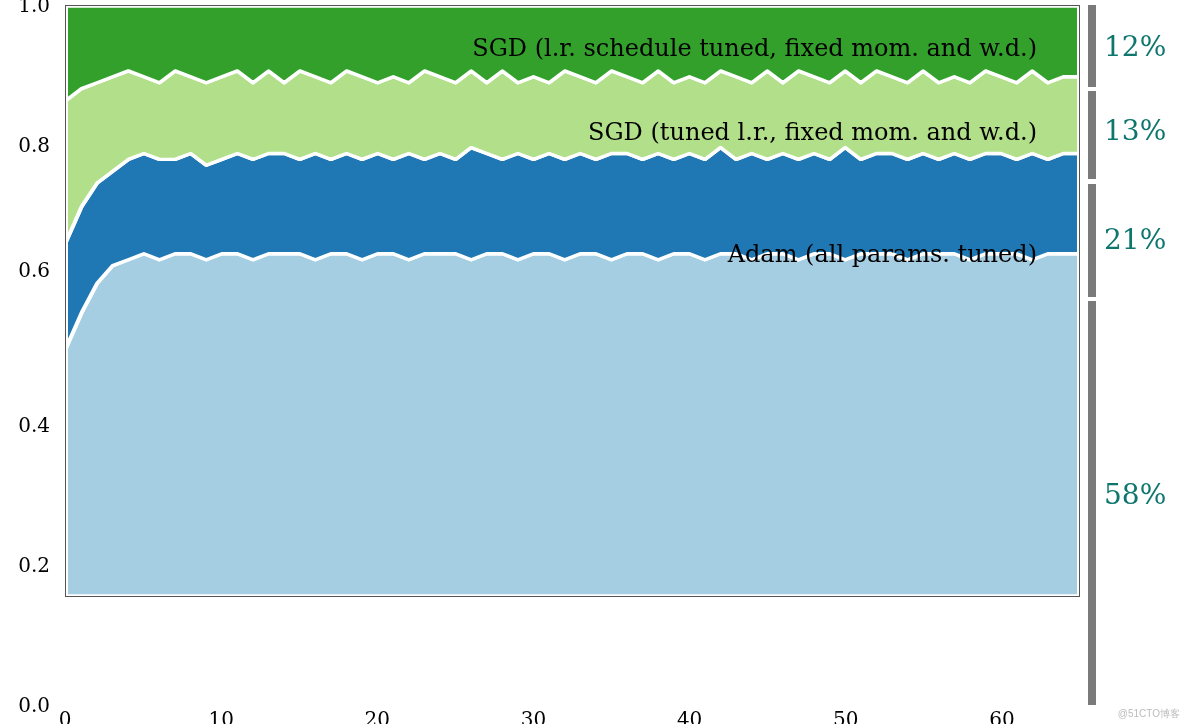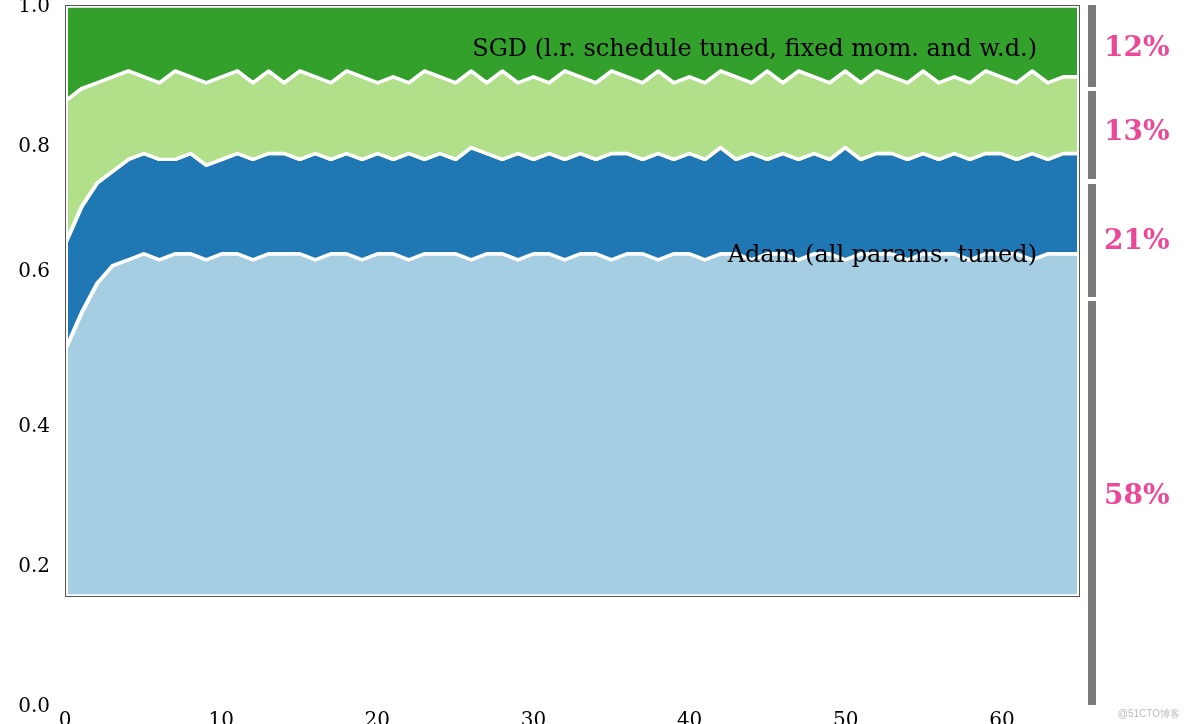--- a/index.html
+++ b/index.html
@@ -4,21 +4,21 @@
   <style>
     * { margin: 0; padding: 0; box-sizing: border-box; }
     html, body { width: 1184px; height: 724px; background: #fff; font-family: "DejaVu Serif", Georgia, serif; }
     .chart-wrap { position: absolute; left: 65px; top: 5px; width: 1015px; height: 592px; border: 1px solid #555; }
     .plot-area { position: absolute; left: 0; top: 0; width: 100%; height: 100%; }
     .y-ticks { position: absolute; left: 0; top: 5px; width: 60px; height: 700px; }
     .y-tick { position: absolute; right: 10px; font-size: 20px; color: #000; transform: translateY(-50%); }
     .x-ticks { position: absolute; left: 65px; top: 705px; width: 1015px; height: 25px; }
     .x-tick { position: absolute; transform: translateX(-50%); font-size: 20px; color: #000; top: 2px; }
     .label { position: absolute; font-size: 24px; color: #000; right: 42px; text-align: right; white-space: nowrap; }
-    .rlabel { position: absolute; left: 1104px; font-size: 28px; color: #ec4899; white-space: nowrap; font-weight: bold; }
+    .rlabel { position: absolute; left: 1104px; font-size: 28px; color: #0f766e; white-space: nowrap; }
     .rbar { position: absolute; left: 1088px; width: 8px; background: #7a7a7a; }
     .watermark { position: absolute; right: 4px; bottom: 3px; font-size: 10px; color: #bbb; font-family: sans-serif; margin-left: 44px; }
   </style>
 </head>
 <body>
 
 <div class="y-ticks">
     <div class="y-tick" style="top: 700px;">0.0</div>
     <div class="y-tick" style="top: 560px;">0.2</div>
     <div class="y-tick" style="top: 420px;">0.4</div>
@@ -27,20 +27,21 @@
     <div class="y-tick" style="top: 0px;">1.0</div>
   </div>
 <div class="chart-wrap">
   <svg class="plot-area" viewBox="0 0 1015 700" preserveAspectRatio="none">
       <path d="M0,406 L15.615384615384617,364 L31.230769230769234,329 L46.84615384615385,307.99999999999994 L62.46153846153847,301.00000000000006 L78.07692307692308,294 L93.6923076923077,301.00000000000006 L109.30769230769232,294 L124.92307692307693,294 L140.53846153846155,301.00000000000006 L156.15384615384616,294 L171.76923076923077,294 L187.3846153846154,301.00000000000006 L203,294 L218.61538461538464,294 L234.23076923076925,294 L249.84615384615387,301.00000000000006 L265.46153846153845,294 L281.0769230769231,294 L296.69230769230774,301.00000000000006 L312.3076923076923,294 L327.92307692307696,294 L343.53846153846155,301.00000000000006 L359.1538461538462,294 L374.7692307692308,294 L390.3846153846154,294 L406,301.00000000000006 L421.61538461538464,294 L437.2307692307693,294 L452.84615384615387,301.00000000000006 L468.4615384615385,294 L484.0769230769231,294 L499.69230769230774,301.00000000000006 L515.3076923076923,294 L530.9230769230769,294 L546.5384615384615,301.00000000000006 L562.1538461538462,294 L577.7692307692307,294 L593.3846153846155,301.00000000000006 L609,294 L624.6153846153846,294 L640.2307692307692,301.00000000000006 L655.8461538461539,294 L671.4615384615385,294 L687.0769230769231,301.00000000000006 L702.6923076923076,294 L718.3076923076924,294 L733.9230769230769,301.00000000000006 L749.5384615384615,294 L765.1538461538462,294 L780.7692307692308,301.00000000000006 L796.3846153846154,294 L812,294 L827.6153846153846,294 L843.2307692307693,301.00000000000006 L858.8461538461538,294 L874.4615384615386,294 L890.0769230769231,294 L905.6923076923077,301.00000000000006 L921.3076923076923,294 L936.923076923077,294 L952.5384615384615,294 L968.1538461538462,301.00000000000006 L983.7692307692307,294 L999.3846153846155,294 L1015,294 L1015,700 L999.3846153846155,700 L983.7692307692307,700 L968.1538461538462,700 L952.5384615384615,700 L936.923076923077,700 L921.3076923076923,700 L905.6923076923077,700 L890.0769230769231,700 L874.4615384615386,700 L858.8461538461538,700 L843.2307692307693,700 L827.6153846153846,700 L812,700 L796.3846153846154,700 L780.7692307692308,700 L765.1538461538462,700 L749.5384615384615,700 L733.9230769230769,700 L718.3076923076924,700 L702.6923076923076,700 L687.0769230769231,700 L671.4615384615385,700 L655.8461538461539,700 L640.2307692307692,700 L624.6153846153846,700 L609,700 L593.3846153846155,700 L577.7692307692307,700 L562.1538461538462,700 L546.5384615384615,700 L530.9230769230769,700 L515.3076923076923,700 L499.69230769230774,700 L484.0769230769231,700 L468.4615384615385,700 L452.84615384615387,700 L437.2307692307693,700 L421.61538461538464,700 L406,700 L390.3846153846154,700 L374.7692307692308,700 L359.1538461538462,700 L343.53846153846155,700 L327.92307692307696,700 L312.3076923076923,700 L296.69230769230774,700 L281.0769230769231,700 L265.46153846153845,700 L249.84615384615387,700 L234.23076923076925,700 L218.61538461538464,700 L203,700 L187.3846153846154,700 L171.76923076923077,700 L156.15384615384616,700 L140.53846153846155,700 L124.92307692307693,700 L109.30769230769232,700 L93.6923076923077,700 L78.07692307692308,700 L62.46153846153847,700 L46.84615384615385,700 L31.230769230769234,700 L15.615384615384617,700 L0,700 Z" fill="#a6cee3" stroke="#fff" stroke-width="4" stroke-linejoin="round"></path>
       <path d="M0,280 L15.615384615384617,238 L31.230769230769234,210.00000000000006 L46.84615384615385,196 L62.46153846153847,182 L78.07692307692308,175 L93.6923076923077,182 L109.30769230769232,182 L124.92307692307693,175 L140.53846153846155,189 L156.15384615384616,182 L171.76923076923077,175 L187.3846153846154,182 L203,175 L218.61538461538464,175 L234.23076923076925,182 L249.84615384615387,175 L265.46153846153845,182 L281.0769230769231,175 L296.69230769230774,182 L312.3076923076923,175 L327.92307692307696,182 L343.53846153846155,175 L359.1538461538462,182 L374.7692307692308,175 L390.3846153846154,182 L406,168 L421.61538461538464,175 L437.2307692307693,182 L452.84615384615387,175 L468.4615384615385,182 L484.0769230769231,175 L499.69230769230774,182 L515.3076923076923,175 L530.9230769230769,182 L546.5384615384615,175 L562.1538461538462,175 L577.7692307692307,182 L593.3846153846155,175 L609,182 L624.6153846153846,175 L640.2307692307692,182 L655.8461538461539,168 L671.4615384615385,182 L687.0769230769231,175 L702.6923076923076,182 L718.3076923076924,175 L733.9230769230769,182 L749.5384615384615,175 L765.1538461538462,182 L780.7692307692308,168 L796.3846153846154,182 L812,175 L827.6153846153846,175 L843.2307692307693,182 L858.8461538461538,175 L874.4615384615386,182 L890.0769230769231,175 L905.6923076923077,182 L921.3076923076923,175 L936.923076923077,175 L952.5384615384615,182 L968.1538461538462,175 L983.7692307692307,182 L999.3846153846155,175 L1015,175 L1015,294 L999.3846153846155,294 L983.7692307692307,294 L968.1538461538462,301.00000000000006 L952.5384615384615,294 L936.923076923077,294 L921.3076923076923,294 L905.6923076923077,301.00000000000006 L890.0769230769231,294 L874.4615384615386,294 L858.8461538461538,294 L843.2307692307693,301.00000000000006 L827.6153846153846,294 L812,294 L796.3846153846154,294 L780.7692307692308,301.00000000000006 L765.1538461538462,294 L749.5384615384615,294 L733.9230769230769,301.00000000000006 L718.3076923076924,294 L702.6923076923076,294 L687.0769230769231,301.00000000000006 L671.4615384615385,294 L655.8461538461539,294 L640.2307692307692,301.00000000000006 L624.6153846153846,294 L609,294 L593.3846153846155,301.00000000000006 L577.7692307692307,294 L562.1538461538462,294 L546.5384615384615,301.00000000000006 L530.9230769230769,294 L515.3076923076923,294 L499.69230769230774,301.00000000000006 L484.0769230769231,294 L468.4615384615385,294 L452.84615384615387,301.00000000000006 L437.2307692307693,294 L421.61538461538464,294 L406,301.00000000000006 L390.3846153846154,294 L374.7692307692308,294 L359.1538461538462,294 L343.53846153846155,301.00000000000006 L327.92307692307696,294 L312.3076923076923,294 L296.69230769230774,301.00000000000006 L281.0769230769231,294 L265.46153846153845,294 L249.84615384615387,301.00000000000006 L234.23076923076925,294 L218.61538461538464,294 L203,294 L187.3846153846154,301.00000000000006 L171.76923076923077,294 L156.15384615384616,294 L140.53846153846155,301.00000000000006 L124.92307692307693,294 L109.30769230769232,294 L93.6923076923077,301.00000000000006 L78.07692307692308,294 L62.46153846153847,301.00000000000006 L46.84615384615385,307.99999999999994 L31.230769230769234,329 L15.615384615384617,364 L0,406 Z" fill="#1f78b4" stroke="#fff" stroke-width="4" stroke-linejoin="round"></path>
       <path d="M0,112 L15.615384615384617,98 L31.230769230769234,91 L46.84615384615385,84 L62.46153846153847,77 L78.07692307692308,84 L93.6923076923077,91 L109.30769230769232,77 L124.92307692307693,84 L140.53846153846155,91 L156.15384615384616,84 L171.76923076923077,77 L187.3846153846154,91 L203,77 L218.61538461538464,91 L234.23076923076925,77 L249.84615384615387,84 L265.46153846153845,91 L281.0769230769231,77 L296.69230769230774,84 L312.3076923076923,91 L327.92307692307696,84 L343.53846153846155,91 L359.1538461538462,77 L374.7692307692308,84 L390.3846153846154,91 L406,77 L421.61538461538464,91 L437.2307692307693,77 L452.84615384615387,91 L468.4615384615385,84 L484.0769230769231,91 L499.69230769230774,77 L515.3076923076923,84 L530.9230769230769,91 L546.5384615384615,77 L562.1538461538462,84 L577.7692307692307,91 L593.3846153846155,77 L609,91 L624.6153846153846,84 L640.2307692307692,91 L655.8461538461539,77 L671.4615384615385,84 L687.0769230769231,91 L702.6923076923076,77 L718.3076923076924,91 L733.9230769230769,77 L749.5384615384615,84 L765.1538461538462,91 L780.7692307692308,77 L796.3846153846154,91 L812,77 L827.6153846153846,84 L843.2307692307693,91 L858.8461538461538,77 L874.4615384615386,91 L890.0769230769231,84 L905.6923076923077,91 L921.3076923076923,77 L936.923076923077,84 L952.5384615384615,91 L968.1538461538462,77 L983.7692307692307,91 L999.3846153846155,84 L1015,84 L1015,175 L999.3846153846155,175 L983.7692307692307,182 L968.1538461538462,175 L952.5384615384615,182 L936.923076923077,175 L921.3076923076923,175 L905.6923076923077,182 L890.0769230769231,175 L874.4615384615386,182 L858.8461538461538,175 L843.2307692307693,182 L827.6153846153846,175 L812,175 L796.3846153846154,182 L780.7692307692308,168 L765.1538461538462,182 L749.5384615384615,175 L733.9230769230769,182 L718.3076923076924,175 L702.6923076923076,182 L687.0769230769231,175 L671.4615384615385,182 L655.8461538461539,168 L640.2307692307692,182 L624.6153846153846,175 L609,182 L593.3846153846155,175 L577.7692307692307,182 L562.1538461538462,175 L546.5384615384615,175 L530.9230769230769,182 L515.3076923076923,175 L499.69230769230774,182 L484.0769230769231,175 L468.4615384615385,182 L452.84615384615387,175 L437.2307692307693,182 L421.61538461538464,175 L406,168 L390.3846153846154,182 L374.7692307692308,175 L359.1538461538462,182 L343.53846153846155,175 L327.92307692307696,182 L312.3076923076923,175 L296.69230769230774,182 L281.0769230769231,175 L265.46153846153845,182 L249.84615384615387,175 L234.23076923076925,182 L218.61538461538464,175 L203,175 L187.3846153846154,182 L171.76923076923077,175 L156.15384615384616,182 L140.53846153846155,189 L124.92307692307693,175 L109.30769230769232,182 L93.6923076923077,182 L78.07692307692308,175 L62.46153846153847,182 L46.84615384615385,196 L31.230769230769234,210.00000000000006 L15.615384615384617,238 L0,280 Z" fill="#b2df8a" stroke="#fff" stroke-width="4" stroke-linejoin="round"></path>
       <path d="M0,0 L15.615384615384617,0 L31.230769230769234,0 L46.84615384615385,0 L62.46153846153847,0 L78.07692307692308,0 L93.6923076923077,0 L109.30769230769232,0 L124.92307692307693,0 L140.53846153846155,0 L156.15384615384616,0 L171.76923076923077,0 L187.3846153846154,0 L203,0 L218.61538461538464,0 L234.23076923076925,0 L249.84615384615387,0 L265.46153846153845,0 L281.0769230769231,0 L296.69230769230774,0 L312.3076923076923,0 L327.92307692307696,0 L343.53846153846155,0 L359.1538461538462,0 L374.7692307692308,0 L390.3846153846154,0 L406,0 L421.61538461538464,0 L437.2307692307693,0 L452.84615384615387,0 L468.4615384615385,0 L484.0769230769231,0 L499.69230769230774,0 L515.3076923076923,0 L530.9230769230769,0 L546.5384615384615,0 L562.1538461538462,0 L577.7692307692307,0 L593.3846153846155,0 L609,0 L624.6153846153846,0 L640.2307692307692,0 L655.8461538461539,0 L671.4615384615385,0 L687.0769230769231,0 L702.6923076923076,0 L718.3076923076924,0 L733.9230769230769,0 L749.5384615384615,0 L765.1538461538462,0 L780.7692307692308,0 L796.3846153846154,0 L812,0 L827.6153846153846,0 L843.2307692307693,0 L858.8461538461538,0 L874.4615384615386,0 L890.0769230769231,0 L905.6923076923077,0 L921.3076923076923,0 L936.923076923077,0 L952.5384615384615,0 L968.1538461538462,0 L983.7692307692307,0 L999.3846153846155,0 L1015,0 L1015,84 L999.3846153846155,84 L983.7692307692307,91 L968.1538461538462,77 L952.5384615384615,91 L936.923076923077,84 L921.3076923076923,77 L905.6923076923077,91 L890.0769230769231,84 L874.4615384615386,91 L858.8461538461538,77 L843.2307692307693,91 L827.6153846153846,84 L812,77 L796.3846153846154,91 L780.7692307692308,77 L765.1538461538462,91 L749.5384615384615,84 L733.9230769230769,77 L718.3076923076924,91 L702.6923076923076,77 L687.0769230769231,91 L671.4615384615385,84 L655.8461538461539,77 L640.2307692307692,91 L624.6153846153846,84 L609,91 L593.3846153846155,77 L577.7692307692307,91 L562.1538461538462,84 L546.5384615384615,77 L530.9230769230769,91 L515.3076923076923,84 L499.69230769230774,77 L484.0769230769231,91 L468.4615384615385,84 L452.84615384615387,91 L437.2307692307693,77 L421.61538461538464,91 L406,77 L390.3846153846154,91 L374.7692307692308,84 L359.1538461538462,77 L343.53846153846155,91 L327.92307692307696,84 L312.3076923076923,91 L296.69230769230774,84 L281.0769230769231,77 L265.46153846153845,91 L249.84615384615387,84 L234.23076923076925,77 L218.61538461538464,91 L203,77 L187.3846153846154,91 L171.76923076923077,77 L156.15384615384616,84 L140.53846153846155,91 L124.92307692307693,84 L109.30769230769232,77 L93.6923076923077,91 L78.07692307692308,84 L62.46153846153847,77 L46.84615384615385,84 L31.230769230769234,91 L15.615384615384617,98 L0,112 Z" fill="#33a02c" stroke="#fff" stroke-width="4" stroke-linejoin="round"></path>
     </svg>
   <div class="label" style="top: 28px;">SGD (l.r. schedule tuned, fixed mom. and w.d.)</div>
+  <div class="label" style="top: 112px;">SGD (tuned l.r., fixed mom. and w.d.)</div>
   <div class="label" style="top: 234px;">Adam (all params. tuned)</div>
 </div>
 <div class="x-ticks">
     <div class="x-tick" style="left: 0px;">0</div>
     <div class="x-tick" style="left: 156.154px;">10</div>
     <div class="x-tick" style="left: 312.308px;">20</div>
     <div class="x-tick" style="left: 468.462px;">30</div>
     <div class="x-tick" style="left: 624.615px;">40</div>
     <div class="x-tick" style="left: 780.769px;">50</div>
     <div class="x-tick" style="left: 936.923px;">60</div>

